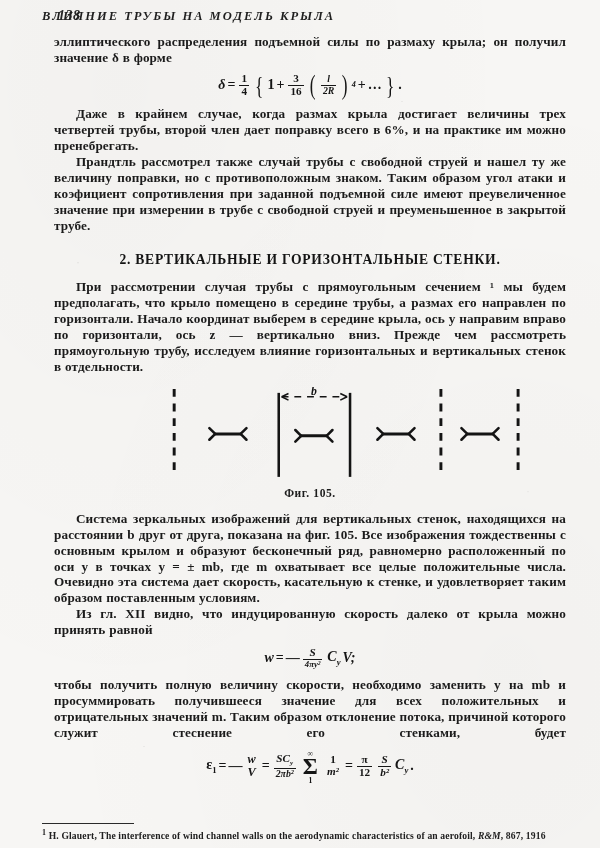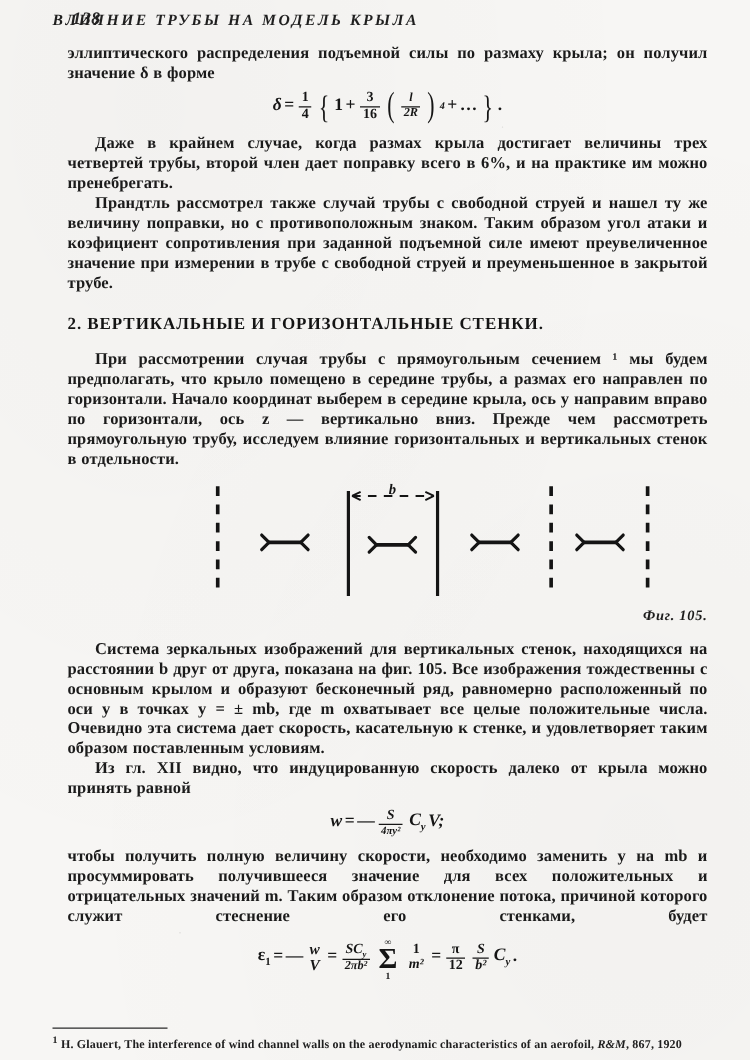--- a/index.html
+++ b/index.html
@@ -153,27 +153,26 @@
   .figwrap {
     position: relative;
     margin: 12px 0 4px 0;
     height: 96px;
   }
   .figcanvas {
     position: absolute;
     left: 0; right: 0; top: 0; bottom: 0;
   }
   .figcaption {
-    text-align: right;
+    text-align: center;
     font-size: 11.5px;
     font-weight: 700;
     letter-spacing: 0.6px;
     color: #1c1c1c;
     margin-top: 2px;
-    font-style: italic;
   }
 
   
   .footnote {
     position: absolute;
     left: 42px;
     right: 34px;
     bottom: 6px;
   }
   .fnrule {
@@ -248,21 +247,21 @@
           <span>+</span>
           <span>…</span>
           <span class="brace">}</span>
           <span>.</span>
         </span>
       </div>
 
       <p class="para indent">Даже в крайнем случае, когда размах крыла достигает величины трех четвертей трубы, второй член дает поправку всего в 6%, и на практике им можно пренебрегать.</p>
       <p class="para indent">Прандтль рассмотрел также случай трубы с свободной струей и нашел ту же величину поправки, но с противоположным знаком. Таким образом угол атаки и коэфициент сопротивления при заданной подъемной силе имеют преувеличенное значение при измерении в трубе с свободной струей и преуменьшенное в закрытой трубе.</p>
 
-      <div style="margin:17px 0 11px 0;">
+      <div style="text-align:center; margin:17px 0 11px 0;">
         <span style="font-size:13.6px; font-weight:700; letter-spacing:0.75px; color:#141414;">2. ВЕРТИКАЛЬНЫЕ И ГОРИЗОНТАЛЬНЫЕ СТЕНКИ.</span>
       </div>
 
       <p class="para indent">При рассмотрении случая трубы с прямоугольным сечением ¹ мы будем предполагать, что крыло помещено в середине трубы, а размах его направлен по горизонтали. Начало координат выберем в середине крыла, ось y направим вправо по горизонтали, ось z — вертикально вниз. Прежде чем рассмотреть прямоугольную трубу, исследуем влияние горизонтальных и вертикальных стенок в отдельности.</p>
 
       <div class="figwrap">
         <svg class="figcanvas" viewBox="0 0 524 96" preserveAspectRatio="none">
           <g stroke="#141414" fill="none">
 
             <line x1="123" y1="2" x2="123" y2="92" stroke-width="3" stroke-dasharray="8 7"></line>
@@ -369,18 +368,18 @@
       </div>
 
 
     </div>
   </div>
 
   <div class="footnote">
     <div class="fnrule"></div>
     <div class="fntext">
       <span class="fnmark">1</span>
-      <span>H. Glauert, The interference of wind channel walls on the aerodynamic characteristics of an aerofoil, </span><span class="rm">R&amp;M</span><span>, 867, 1920</span>
+      <span>H. Glauert, The interference of wind channel walls on the aerodynamic characteristics of an aerofoil, </span><span class="rm">R&amp;M</span><span>, 867, 1916</span>
     </div>
   </div>
 
   <div class="grain"></div>
 </div>
 
 </body></html>

